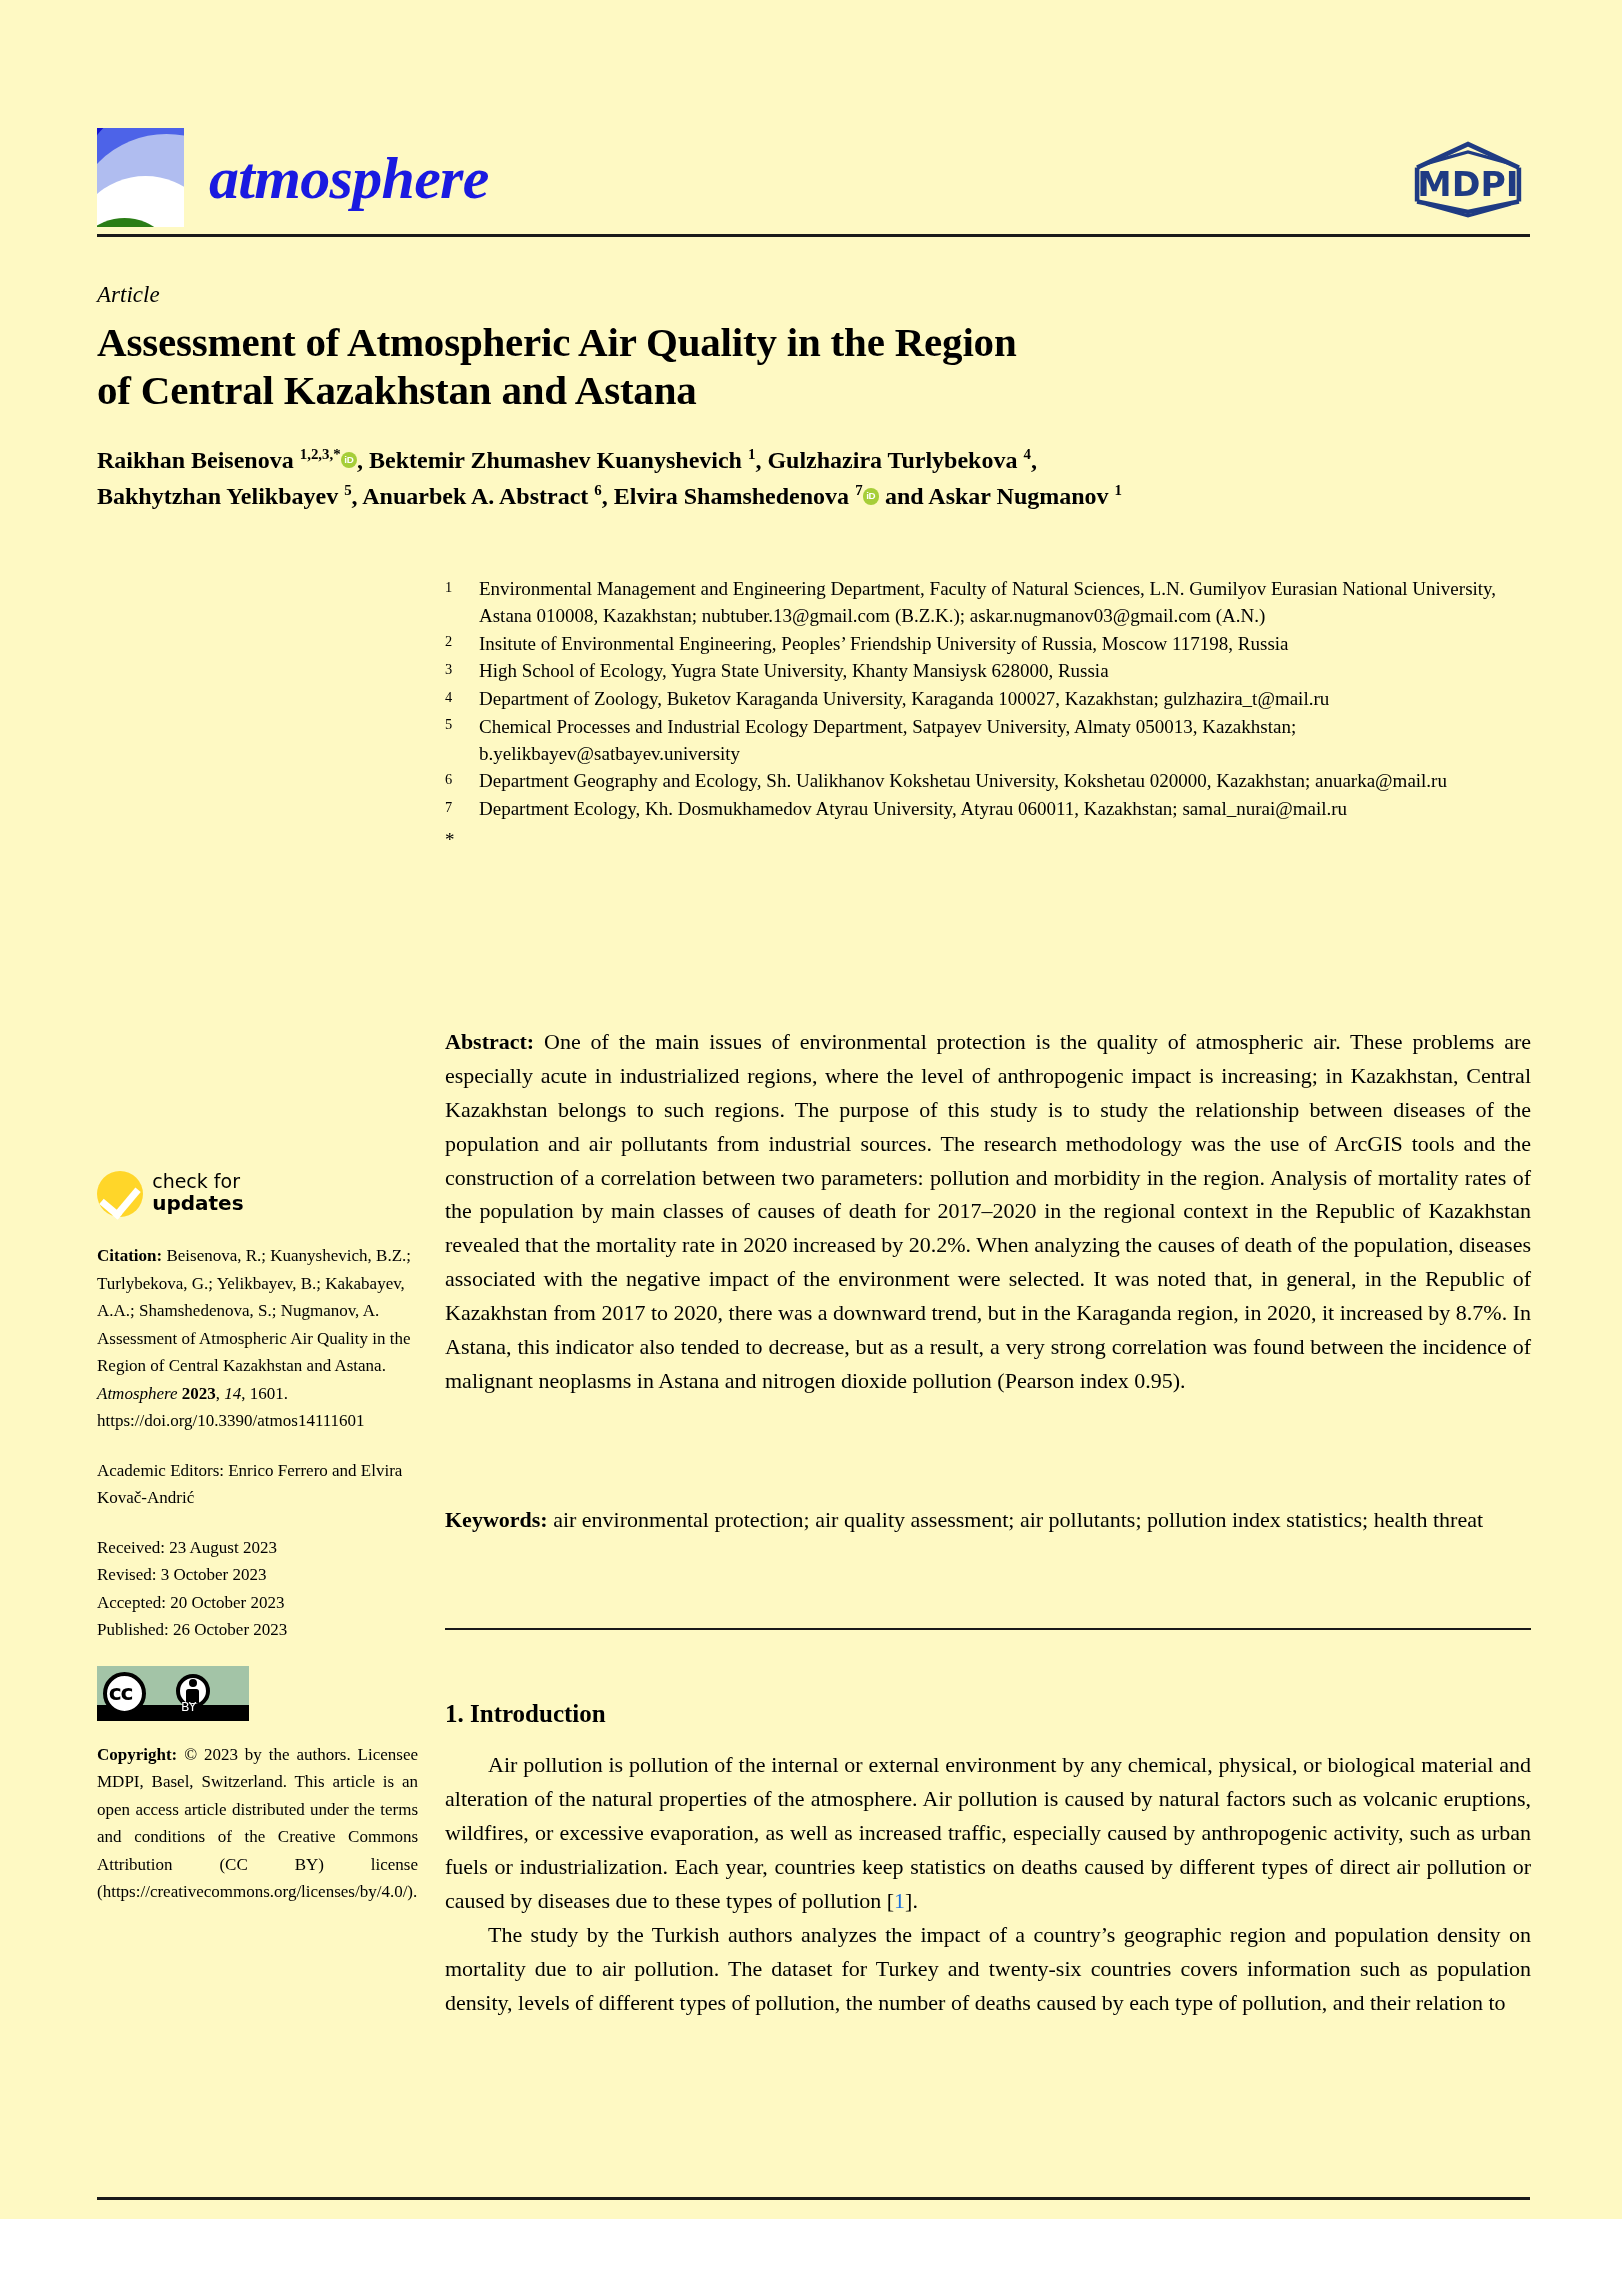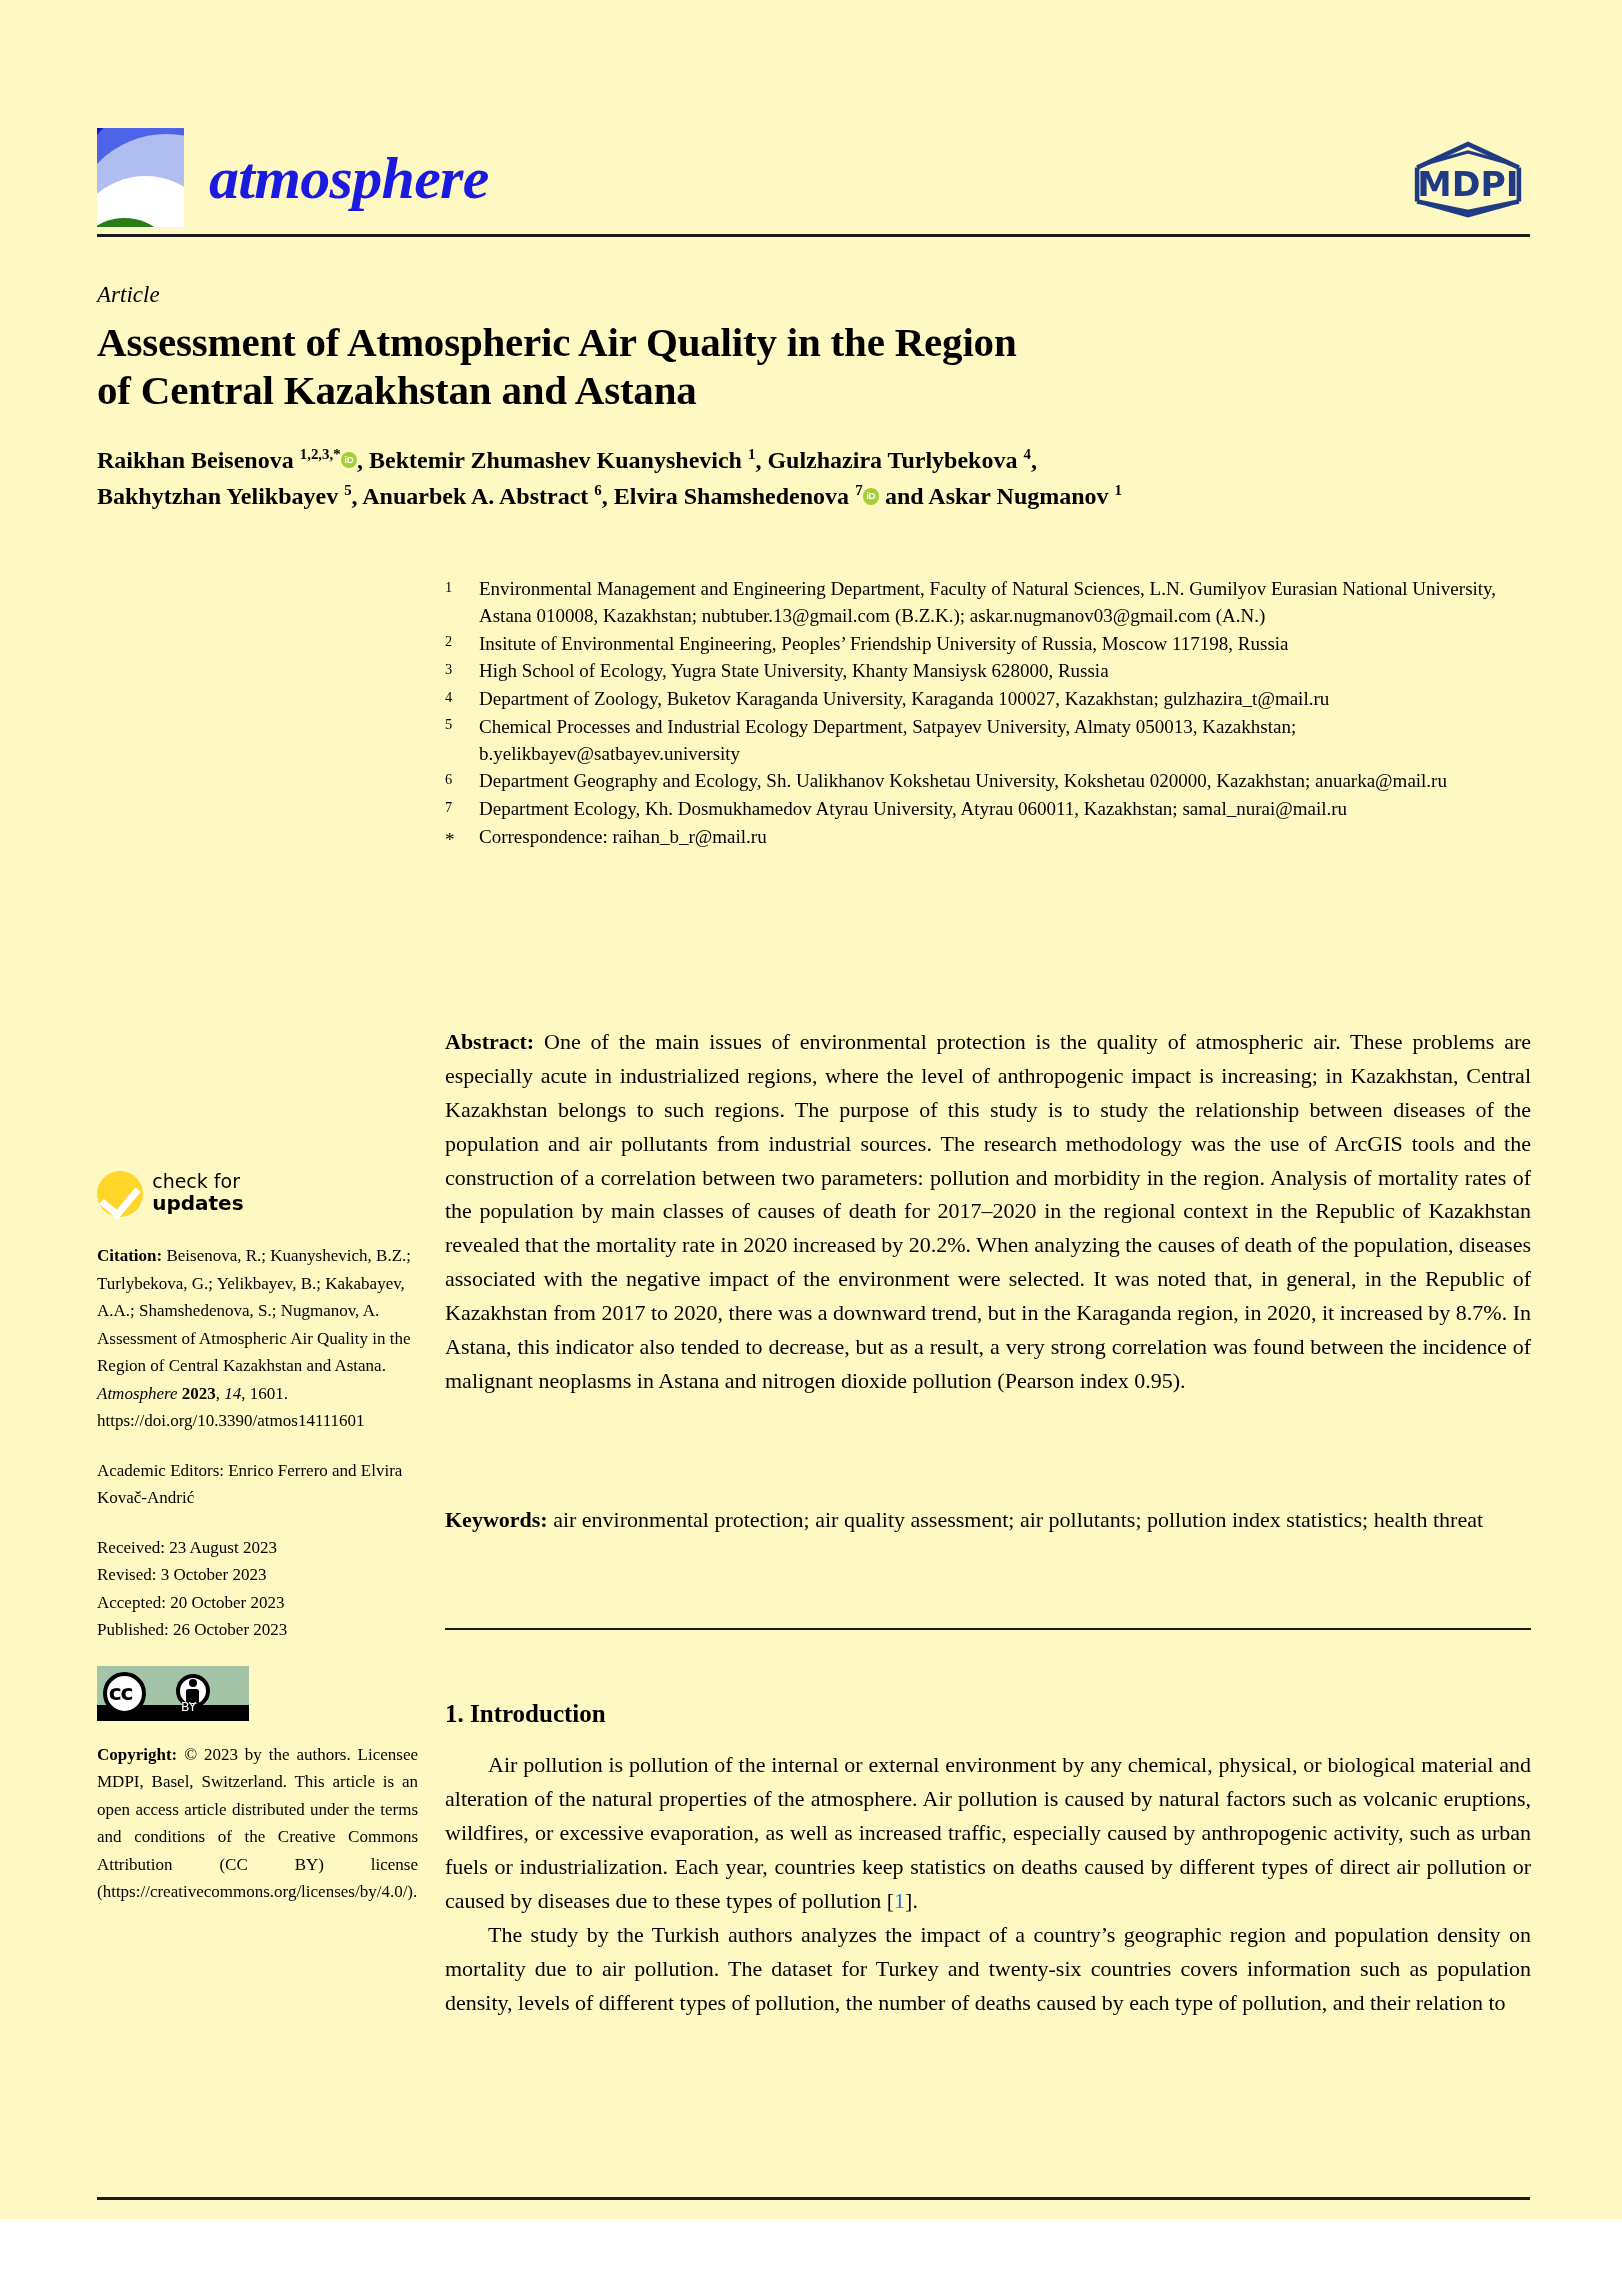--- a/index.html
+++ b/index.html
@@ -399,21 +399,20 @@
     <div class="aff-row">
       <div class="aff-marker">6</div>
       <div class="aff-text">Department Geography and Ecology, Sh. Ualikhanov Kokshetau University, Kokshetau 020000, Kazakhstan; anuarka@mail.ru</div>
     </div>
     <div class="aff-row">
       <div class="aff-marker">7</div>
       <div class="aff-text">Department Ecology, Kh. Dosmukhamedov Atyrau University, Atyrau 060011, Kazakhstan; samal_nurai@mail.ru</div>
     </div>
     <div class="aff-row">
       <div class="aff-marker star">*</div>
-      <div class="aff-text">Correspondence: raihan_b_r@mail.ru</div>
     </div>
   </div>
 
   <div class="abstract">
     <b>Abstract:</b><span> One of the main issues of environmental protection is the quality of atmospheric air. These problems are especially acute in industrialized regions, where the level of anthropogenic impact is increasing; in Kazakhstan, Central Kazakhstan belongs to such regions. The purpose of this study is to study the relationship between diseases of the population and air pollutants from industrial sources. The research methodology was the use of ArcGIS tools and the construction of a correlation between two parameters: pollution and morbidity in the region. Analysis of mortality rates of the population by main classes of causes of death for 2017–2020 in the regional context in the Republic of Kazakhstan revealed that the mortality rate in 2020 increased by 20.2%. When analyzing the causes of death of the population, diseases associated with the negative impact of the environment were selected. It was noted that, in general, in the Republic of Kazakhstan from 2017 to 2020, there was a downward trend, but in the Karaganda region, in 2020, it increased by 8.7%. In Astana, this indicator also tended to decrease, but as a result, a very strong correlation was found between the incidence of malignant neoplasms in Astana and nitrogen dioxide pollution (Pearson index 0.95).</span>
   </div>
 
   <div class="keywords">
     <b>Keywords:</b><span> air environmental protection; air quality assessment; air pollutants; pollution index statistics; health threat</span>
   </div>

